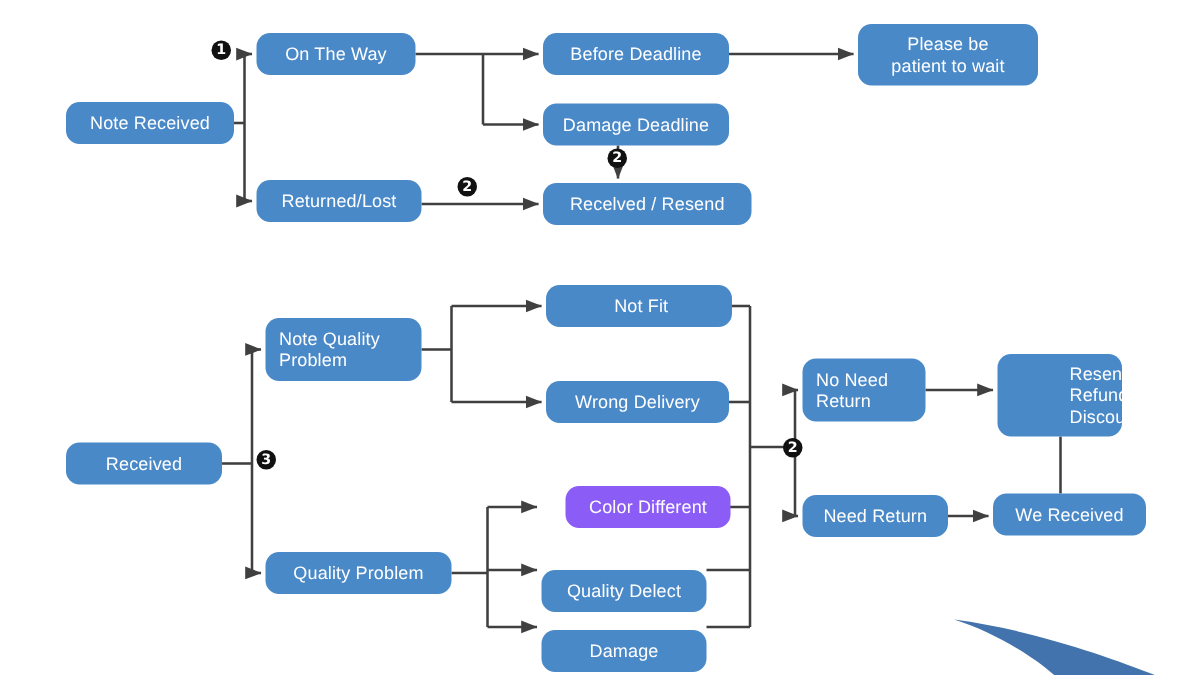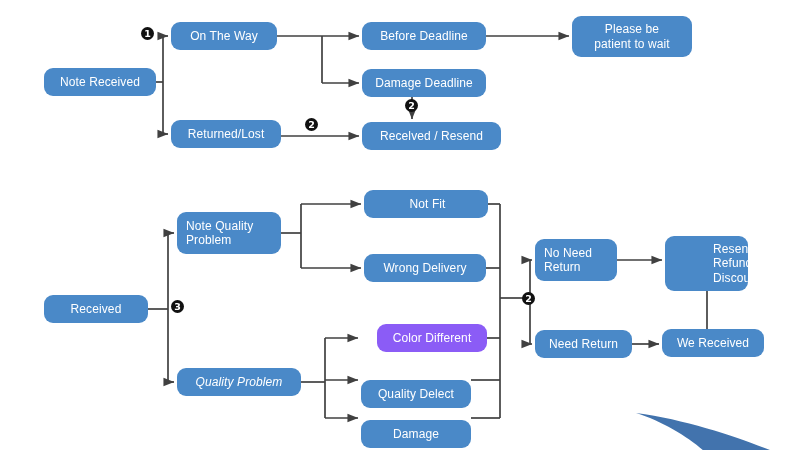--- a/index.html
+++ b/index.html
@@ -132,21 +132,21 @@
     <div class="node c" style="left: 171px; top: 22px; width: 106px; height: 28px; background: rgb(74, 137, 200); color: rgb(255, 255, 255);">On The Way</div>
     <div class="node c" style="left: 171px; top: 120px; width: 110px; height: 28px; background: rgb(74, 137, 200); color: rgb(255, 255, 255);">Returned/Lost</div>
     <div class="node c" style="left: 362px; top: 22px; width: 124px; height: 28px; background: rgb(74, 137, 200); color: rgb(255, 255, 255);">Before Deadline</div>
     <div class="node c" style="left: 362px; top: 69px; width: 124px; height: 28px; background: rgb(74, 137, 200); color: rgb(255, 255, 255);">Damage Deadline</div>
     <div class="node c" style="left: 362px; top: 122px; width: 139px; height: 28px; background: rgb(74, 137, 200); color: rgb(255, 255, 255);">Recelved / Resend</div>
     <div class="node c" style="left: 572px; top: 16px; width: 120px; height: 41px; background: rgb(74, 137, 200); color: rgb(255, 255, 255);">Please be
 patient to wait</div>
     <div class="node l" style="left: 177px; top: 212px; width: 104px; height: 42px; background: rgb(74, 137, 200); color: rgb(255, 255, 255);">Note Quality
 Problem</div>
     <div class="node c" style="left: 44px; top: 295px; width: 104px; height: 28px; background: rgb(74, 137, 200); color: rgb(255, 255, 255);">Received</div>
-    <div class="node c" style="left: 177px; top: 368px; width: 124px; height: 28px; background: rgb(74, 137, 200); color: rgb(255, 255, 255); font-style: italic;">Quality Problem</div>
+    <div class="node c" style="left: 177px; top: 368px; width: 124px; height: 28px; background: rgb(74, 137, 200); color: rgb(255, 255, 255);">Quality Problem</div>
     <div class="node c" style="left: 364px; top: 190px; width: 124px; height: 28px; background: rgb(74, 137, 200); color: rgb(255, 255, 255); padding-left: 11px;">Not Fit</div>
     <div class="node c" style="left: 364px; top: 254px; width: 122px; height: 28px; background: rgb(74, 137, 200); color: rgb(255, 255, 255);">Wrong Delivery</div>
     <div class="node c" style="left: 361px; top: 324px; width: 110px; height: 28px; background: #8b5cf6; color: rgb(255, 255, 255); margin-left: 16px;">Color Different</div>
     <div class="node c" style="left: 361px; top: 366px; width: 110px; height: 28px; background: rgb(74, 137, 200); color: rgb(255, 255, 255); margin-top: 14px;">Quality Delect</div>
     <div class="node c" style="left: 361px; top: 404px; width: 110px; height: 28px; background: rgb(74, 137, 200); color: rgb(255, 255, 255); margin-top: 16px;">Damage</div>
     <div class="node c" style="left: 535px; top: 330px; width: 97px; height: 28px; background: rgb(74, 137, 200); color: rgb(255, 255, 255);">Need Return</div>
     <div class="node l" style="left: 535px; top: 239px; width: 82px; height: 42px; background: rgb(74, 137, 200); color: rgb(255, 255, 255);">No Need
 Return</div>
     <div class="node l" style="left: 665px; top: 236px; width: 83px; height: 55px; background: rgb(74, 137, 200); color: rgb(255, 255, 255); padding-left: 48px;">Resend/
 Refund/

